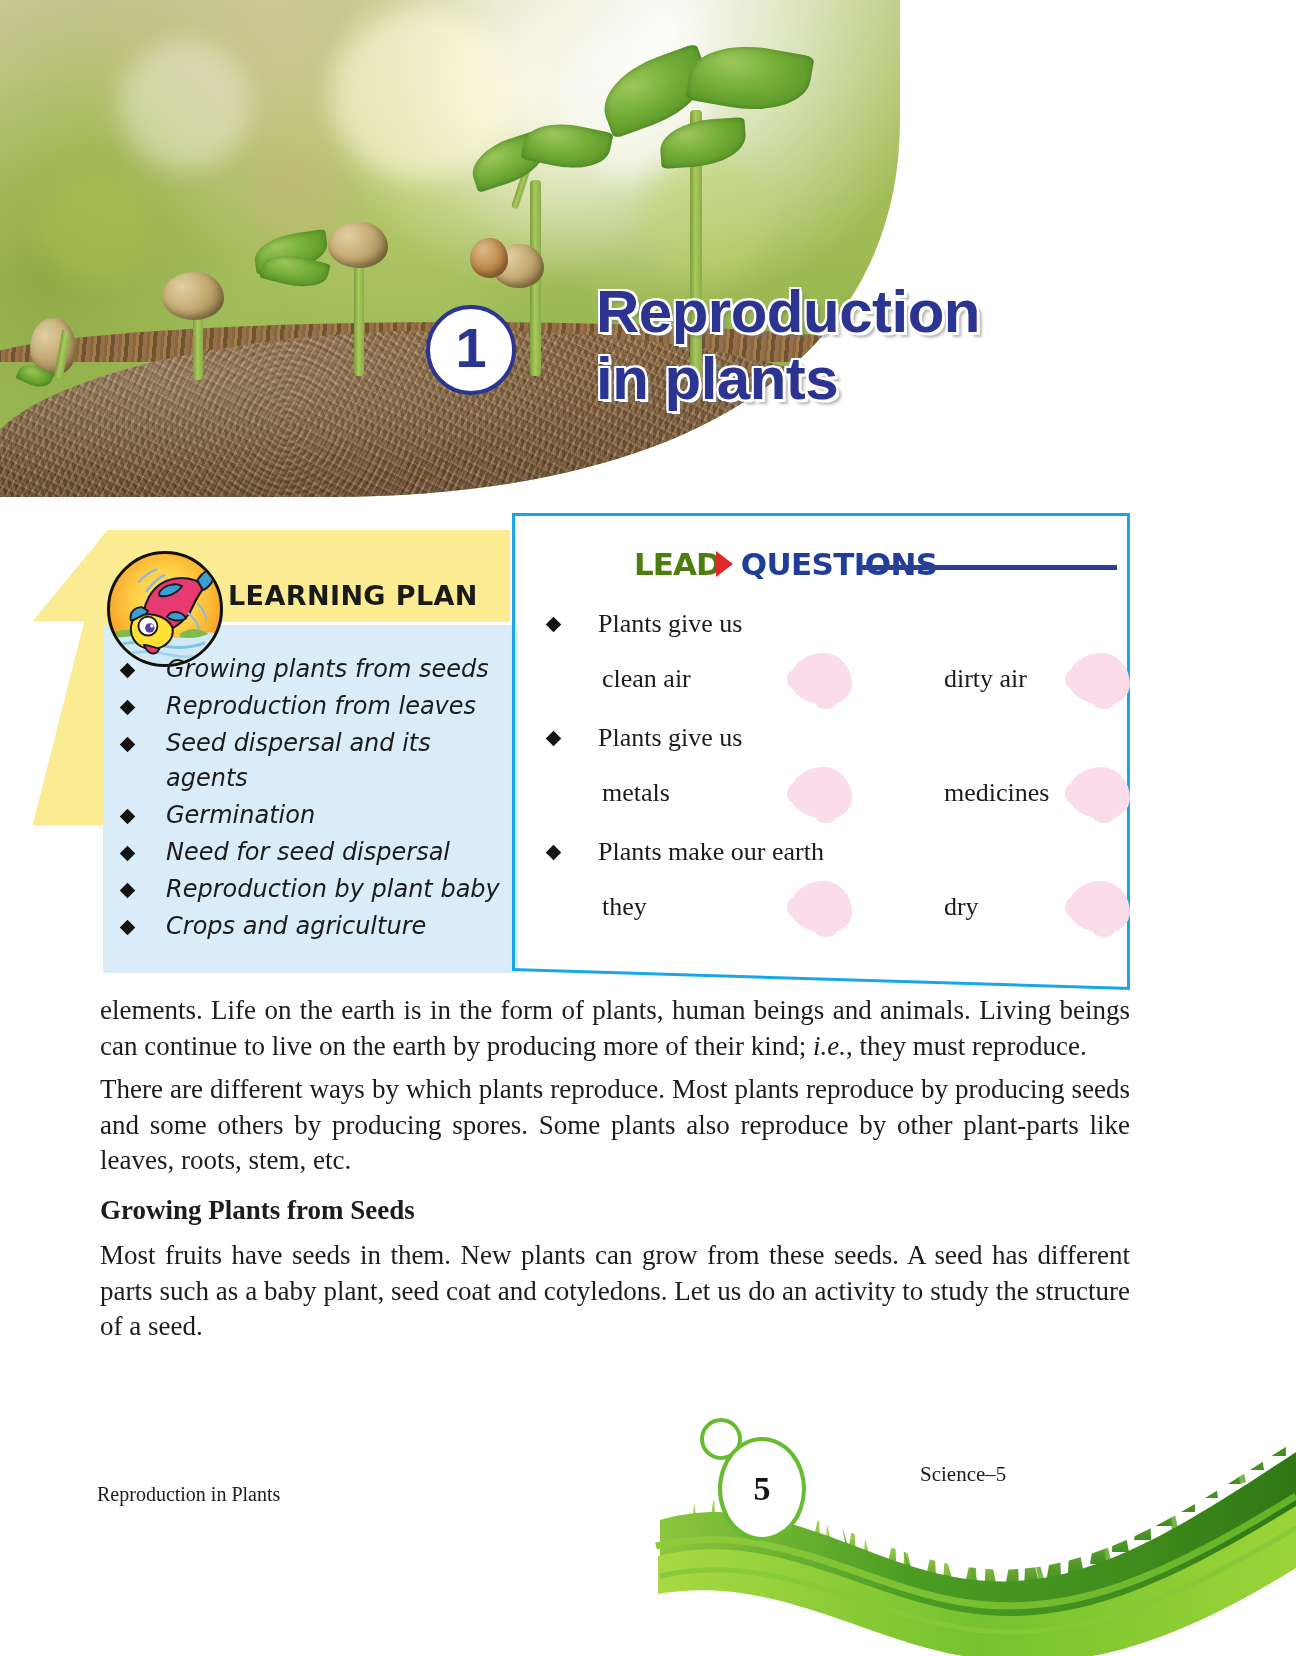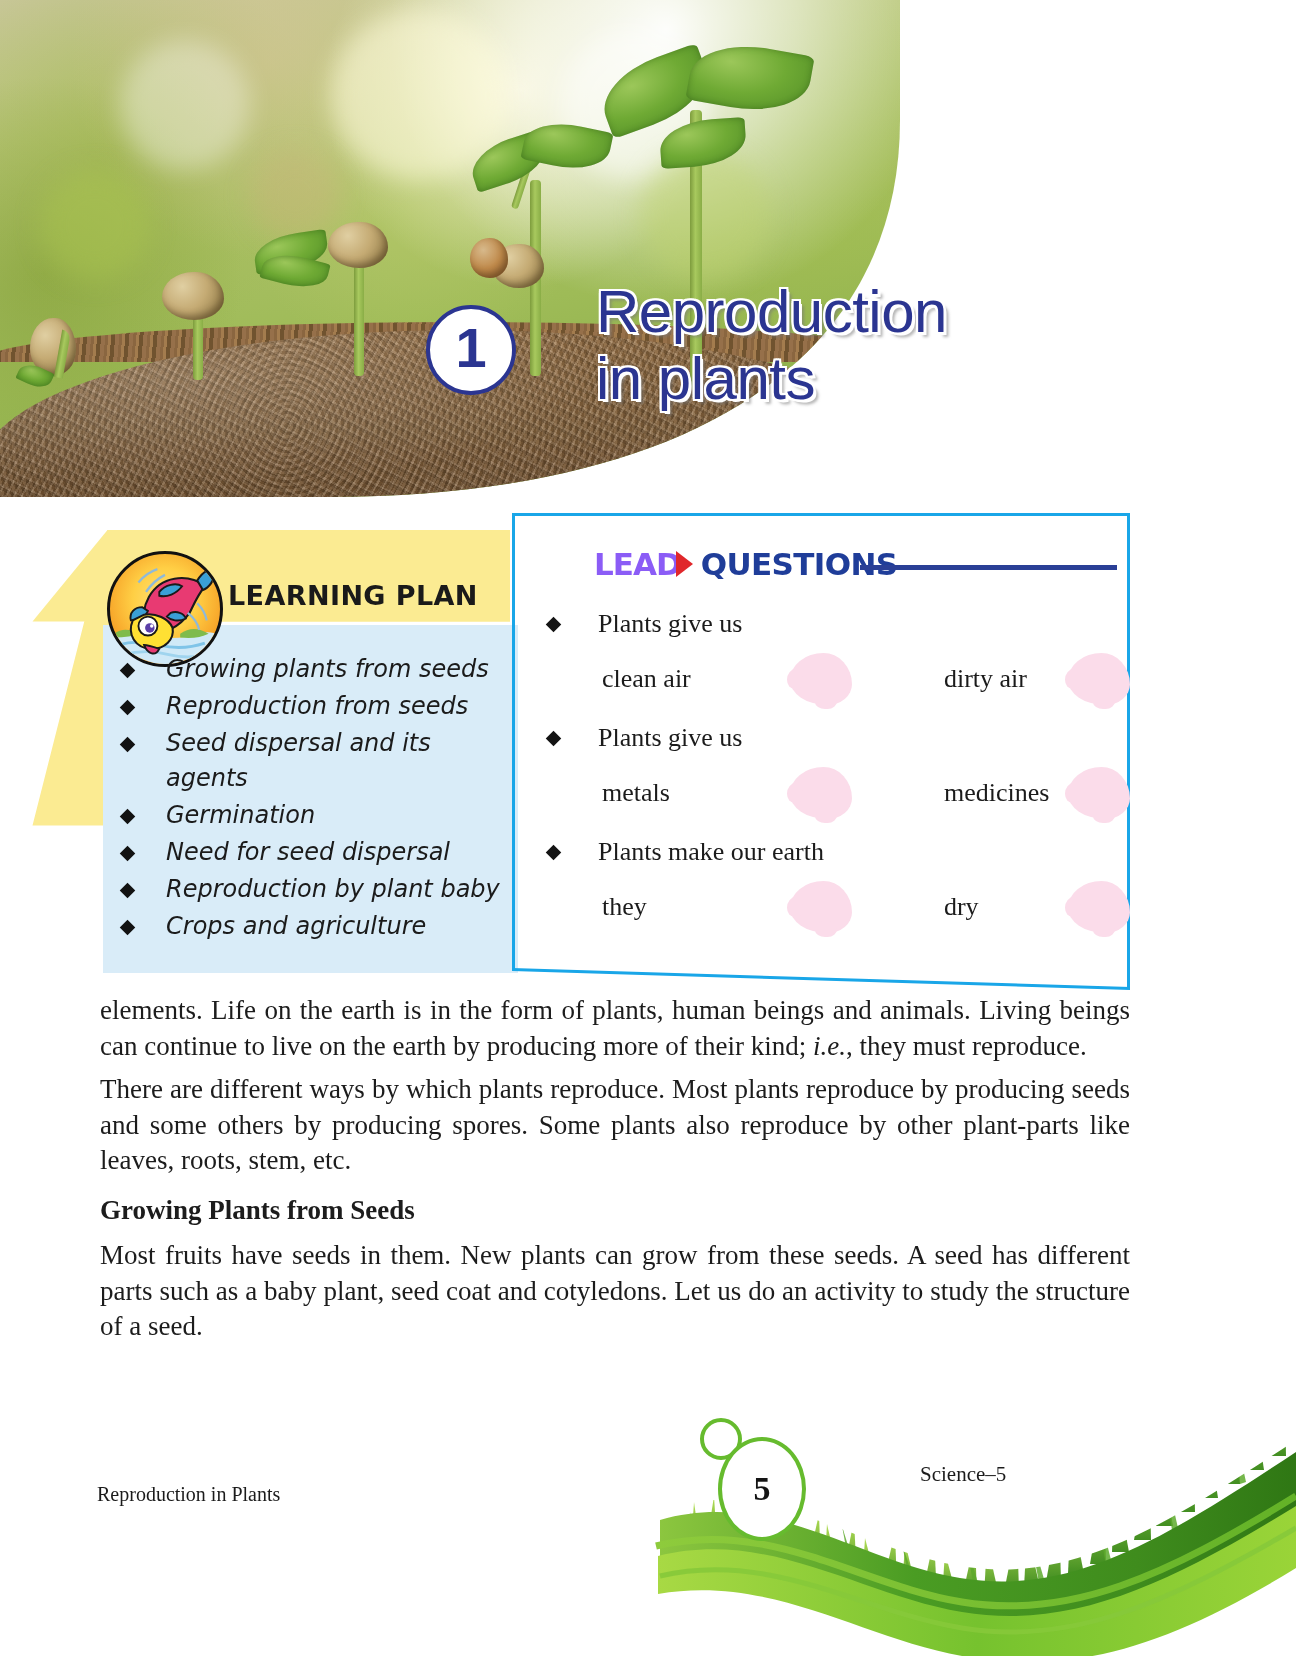--- a/index.html
+++ b/index.html
@@ -116,21 +116,21 @@
     line-height: 1;
     margin-top: -4px;
   }
 
   
   .chapter-title {
     position: absolute;
     left: 596px; top: 278px;
     z-index: 7;
     font-family: "Liberation Sans", sans-serif;
-    font-weight: normal;
+    font-weight: bold;
     font-size: 60px;
     line-height: 1.12;
     letter-spacing: -0.5px;
     color: #2b3591;
     text-shadow:
       2px 0 0 #fff, -2px 0 0 #fff, 0 2px 0 #fff, 0 -2px 0 #fff,
       2px 2px 0 #fff, -2px 2px 0 #fff, 2px -2px 0 #fff, -2px -2px 0 #fff,
       3px 3px 0 #fff, 5px 5px 3px rgba(120,120,120,0.55);
   }
   .chapter-title div { white-space: nowrap; }
@@ -243,23 +243,24 @@
     position: absolute;
     left: 82px; top: 31px;
     display: flex;
     align-items: center;
     height: 40px;
   }
   .lq-lead {
     font-family: "DejaVu Sans", sans-serif;
     font-weight: bold;
     font-size: 31px;
-    color: #8b5cf6;
+    color: #4d7c0f;
     letter-spacing: -1px;
     line-height: 1;
+    margin-left: 40px;
   }
   .lq-arrow {
     width: 0; height: 0;
     border-top: 13px solid transparent;
     border-bottom: 13px solid transparent;
     border-left: 17px solid #e0272b;
     margin-left: -5px;
     margin-right: 8px;
   }
   .lq-q {
@@ -517,21 +518,21 @@
       <path d="M38 40 Q46 28 58 22" stroke="#8fb9d8" stroke-width="2.4" fill="none"></path>
       <path d="M92 52 Q100 60 102 70" stroke="#8fb9d8" stroke-width="2.4" fill="none"></path>
       <path d="M82 62 Q92 70 94 80" stroke="#8fb9d8" stroke-width="2.4" fill="none"></path>
     </svg>
   </div>
 
   <div class="lp-title">LEARNING PLAN</div>
 
   <ul class="lp-list">
     <li><span class="bullet"></span><span>Growing plants from seeds</span></li>
-    <li><span class="bullet"></span><span>Reproduction from seeds</span></li>
+    <li><span class="bullet"></span><span>Reproduction from leaves</span></li>
     <li><span class="bullet"></span><span>Seed dispersal and its agents</span></li>
     <li><span class="bullet"></span><span>Germination</span></li>
     <li><span class="bullet"></span><span>Need for seed dispersal</span></li>
     <li><span class="bullet"></span><span>Reproduction by plant baby</span></li>
     <li><span class="bullet"></span><span>Crops and agriculture</span></li>
   </ul>
 
   <div class="lq-panel">
     <div class="lq-border-top"></div>
     <div class="lq-border-right"></div>

